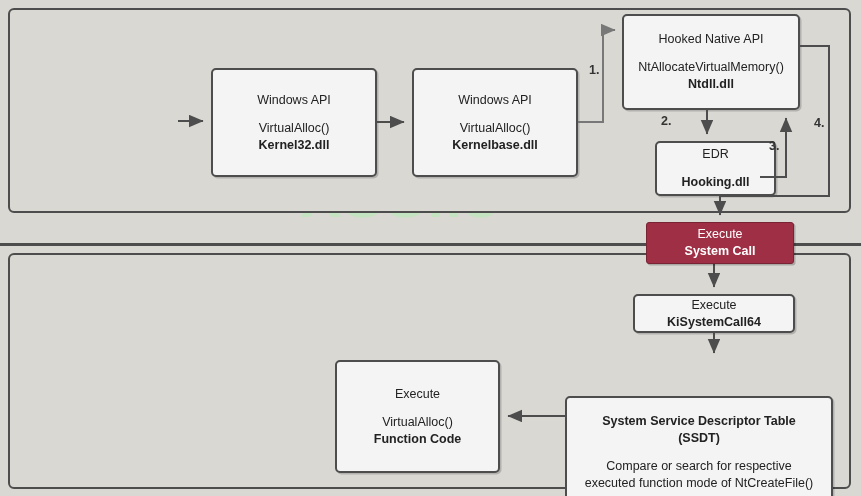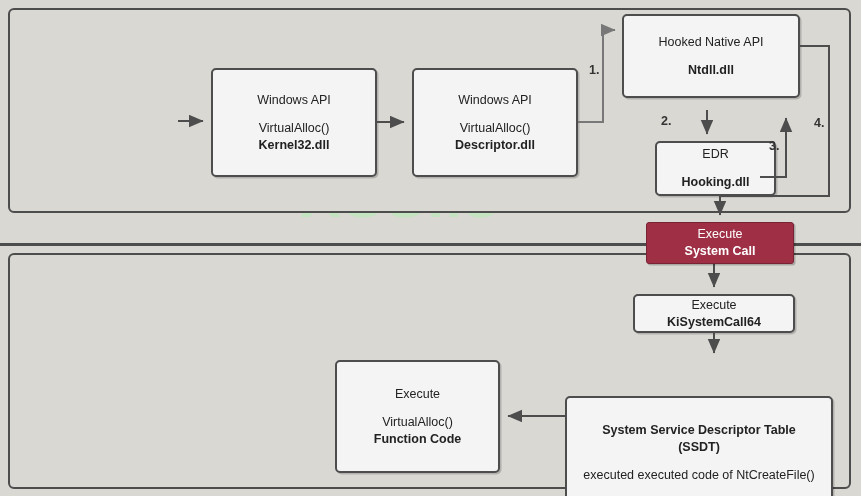--- a/index.html
+++ b/index.html
@@ -85,21 +85,21 @@
     box-shadow: 1.5px 1.5px 0 rgba(0,0,0,0.18);
   }
   .node .ln        { display: block; }
   .node .ln.bold   { font-weight: bold; }
   .node .gap       { height: 11px; }
 
   
   #node-malware     { left: 32px;  top: 87px;  width: 146px; height: 68px; }
   #node-kernel32    { left: 211px; top: 68px;  width: 166px; height: 109px; }
   #node-kernelbase  { left: 412px; top: 68px;  width: 166px; height: 109px; }
-  #node-hooked      { left: 622px; top: 14px;  width: 178px; height: 84px; }
+  #node-hooked      { left: 622px; top: 14px;  width: 178px; height: 96px; }
   #node-edr         { left: 655px; top: 141px; width: 121px; height: 55px; }
   #node-kisyscall   { left: 633px; top: 294px; width: 162px; height: 39px; }
   #node-ssdt        { left: 565px; top: 360px; width: 268px; height: 113px;
                       font-size: 12.5px; margin-top: 36px; }
   #node-ntcreate    { left: 335px; top: 360px; width: 165px; height: 113px; }
 
   
   #node-syscall {
     position: absolute;
     left: 646px;
@@ -206,26 +206,27 @@
     <span class="ln">Windows API</span>
     <span class="gap"></span>
     <span class="ln">VirtualAlloc()</span>
     <span class="ln bold">Kernel32.dll</span>
   </div>
 
   <div class="node" id="node-kernelbase">
     <span class="ln">Windows API</span>
     <span class="gap"></span>
     <span class="ln">VirtualAlloc()</span>
-    <span class="ln bold">Descriptor.dll</span>
+    <span class="ln bold">Kernelbase.dll</span>
   </div>
 
   <div class="node" id="node-hooked">
     <span class="ln">Hooked Native API</span>
     <span class="gap"></span>
+    <span class="ln">NtAllocateVirtualMemory()</span>
     <span class="ln bold">Ntdll.dll</span>
   </div>
 
   <div class="node" id="node-edr">
     <span class="ln">EDR</span>
     <span class="gap"></span>
     <span class="ln bold">Hooking.dll</span>
   </div>
 
   <div id="node-syscall">
@@ -235,21 +236,22 @@
 
   <div class="node" id="node-kisyscall">
     <span class="ln">Execute</span>
     <span class="ln bold">KiSystemCall64</span>
   </div>
 
   <div class="node" id="node-ssdt">
     <span class="ln bold">System Service Descriptor Table</span>
     <span class="ln bold">(SSDT)</span>
     <span class="gap"></span>
-    <span class="ln">executed executed code of NtCreateFile()</span>
+    <span class="ln">Compare or search for respective</span>
+    <span class="ln">executed function mode of NtCreateFile()</span>
   </div>
 
   <div class="node" id="node-ntcreate">
     <span class="ln">Execute</span>
     <span class="gap"></span>
     <span class="ln">VirtualAlloc()</span>
     <span class="ln bold">Function Code</span>
   </div>
 
   <div class="step" id="step-1">1.</div>

